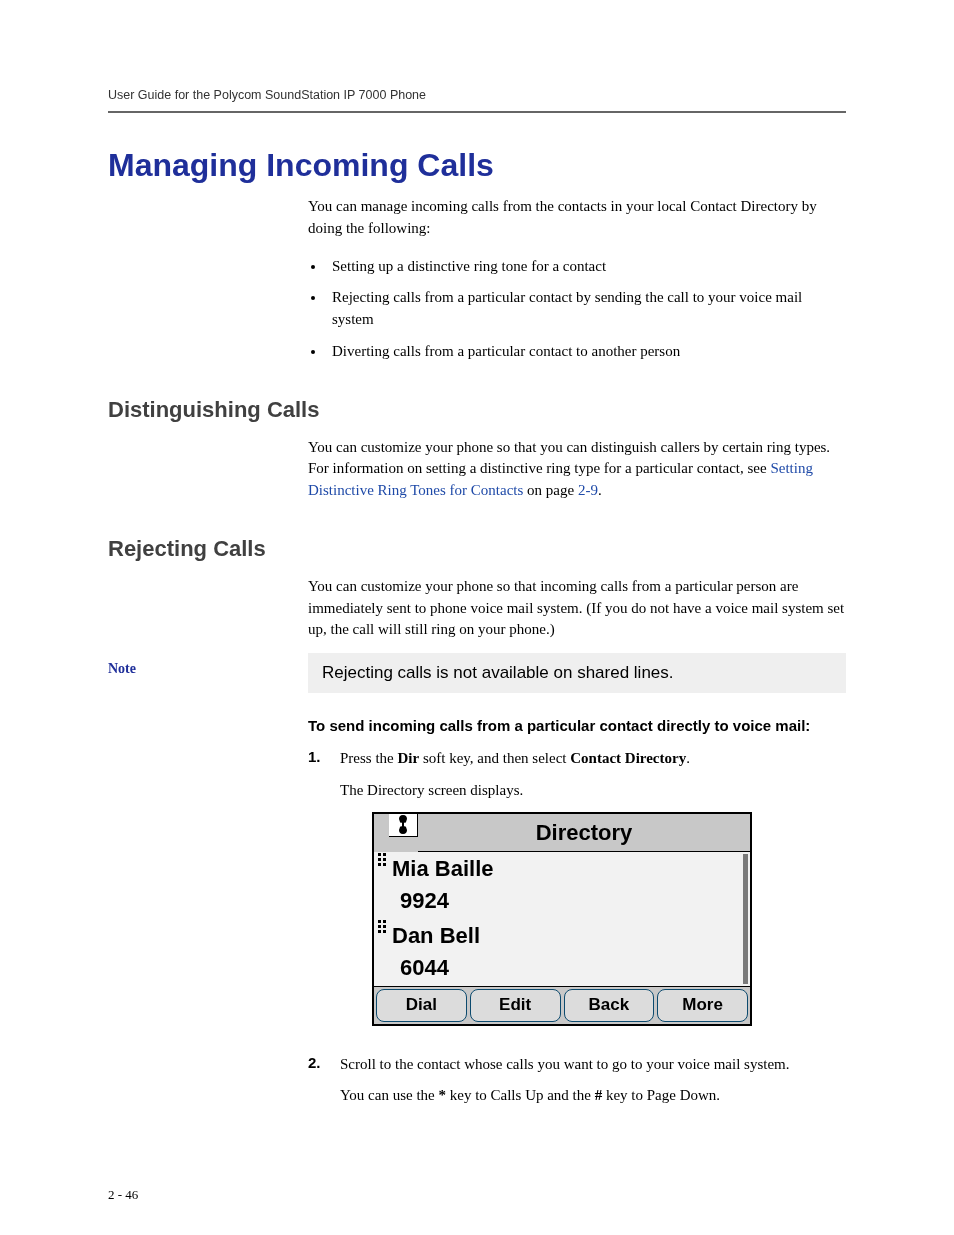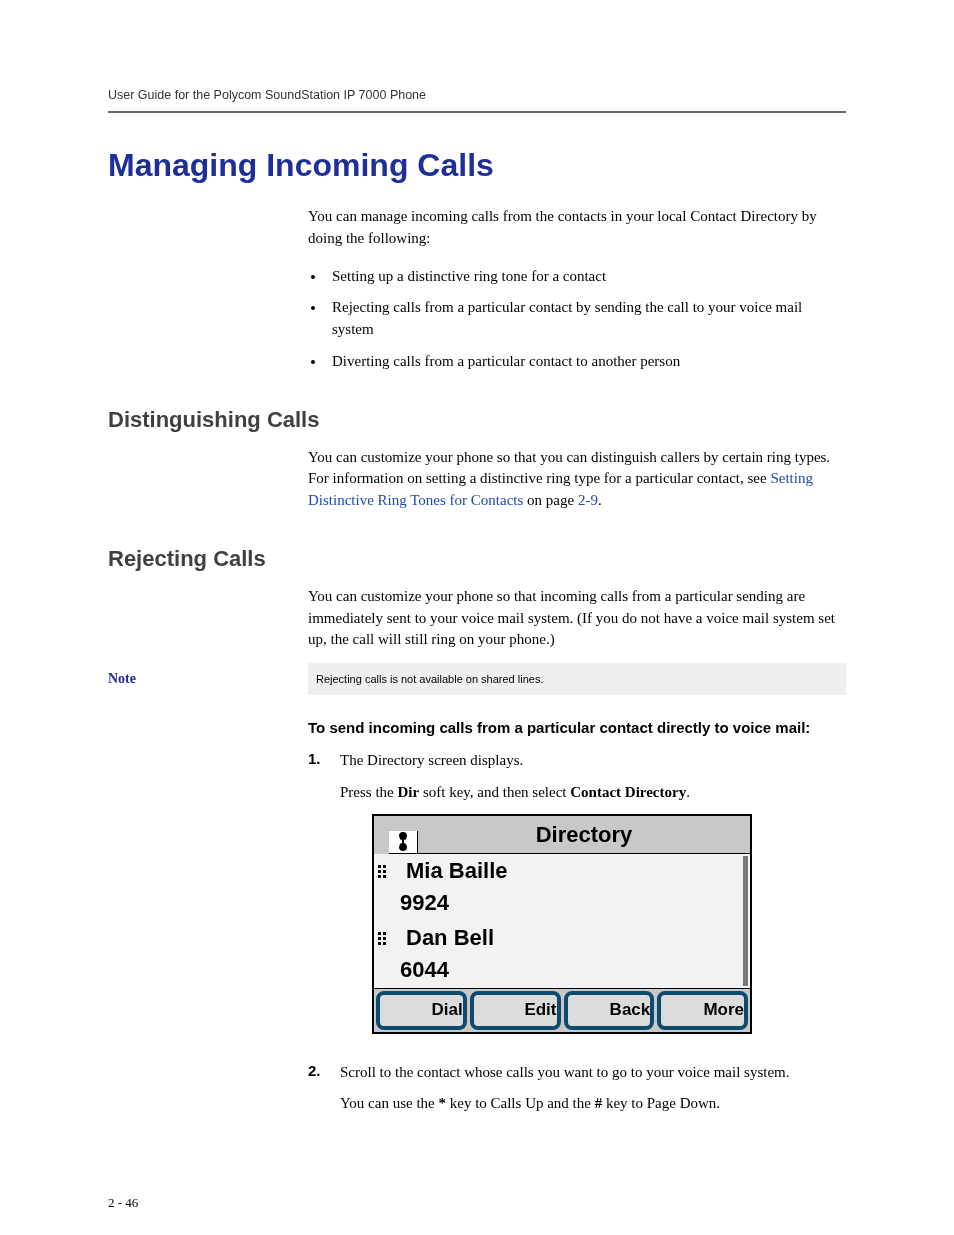--- a/index.html
+++ b/index.html
@@ -19,21 +19,21 @@
     color: #333;
     padding-bottom: 9px;
     border-bottom: 2px solid #666;
     margin-bottom: 34px;
   }
   h1.title {
     font-family: "Trebuchet MS", "Lucida Sans", sans-serif;
     font-size: 32px;
     font-weight: 600;
     color: #1f2f9a;
-    margin: 0 0 22px 0;
+    margin: 0 0 12px 0;
   }
   h2.section {
     font-family: "Trebuchet MS", "Lucida Sans", sans-serif;
     font-size: 22px;
     font-weight: 600;
     color: #404040;
     margin: 34px 0 14px 0;
   }
   .indent-block {
     margin-left: 200px;
@@ -69,22 +69,22 @@
     width: 200px;
     text-align: left;
     padding-right: 22px;
     box-sizing: border-box;
     margin-top: 8px;
   }
   .note-body {
     flex: 1;
     background: #efefef;
     font-family: Arial, Helvetica, sans-serif;
-    font-size: 11px;
-    padding: 10px 8px;
+    font-size: 17px;
+    padding: 10px 14px;
   }
   .procedure-title {
     font-family: "Trebuchet MS", "Lucida Sans", sans-serif;
     font-size: 15px;
     font-weight: 700;
     margin: 0 0 14px 0;
   }
   .step-row {
     display: flex;
     margin-bottom: 10px;
@@ -114,21 +114,21 @@
   .screen {
     width: 376px;
     margin: 6px 0 18px 32px;
     border: 2px solid #000;
     background: #c8c8c8;
     font-family: Arial, Helvetica, sans-serif;
     color: #000;
   }
   .screen-title-row {
     display: flex;
-    align-items: flex-end;
+    align-items: flex-start;
     margin-left: 15px;
   }
   .screen-title-icon {
     width: 28px;
     background: #fff;
     display: flex;
     align-items: center;
     justify-content: center;
     border-right: 1px solid #000;
     border-bottom: 1px solid #000;
@@ -154,22 +154,22 @@
     width: 5px;
     background: #7a7a7a;
   }
   .list-item {
     padding: 1px 4px 2px 4px;
   }
   .list-item .name {
     font-weight: 700;
     font-size: 22px;
     display: flex;
-    align-items: center;
-    gap: 18px;
+    align-items: flex-start;
+    gap: 4px;
   }
   .grip {
     display: inline-grid;
     grid-template-columns: 3px 3px;
     grid-template-rows: 3px 3px 3px;
     gap: 2px;
     margin-right: 2px;
   }
   .grip span {
     background: #000;
@@ -183,25 +183,25 @@
   }
   .softkeys {
     display: flex;
     gap: 3px;
     padding: 2px;
     background: #c8c8c8;
     border-top: 1px solid #000;
   }
   .softkey {
     flex: 1;
-    text-align: right;
+    text-align: center;
     font-weight: 700;
     font-size: 17px;
     padding: 3px 0;
-    border: 4px solid #0c4a6e;
+    border: 1px solid #0c4a6e;
     border-radius: 8px;
     background: #dcdcdc;
   }
   .page-num {
     font-size: 13px;
     margin-top: 70px;
   }
 </style>
 </head>
 <body>
@@ -223,38 +223,38 @@
 
   <h2 class="section">Distinguishing Calls</h2>
   <div class="indent-block">
     <p class="body-text">
       <span>You can customize your phone so that you can distinguish callers by certain ring types. For information on setting a distinctive ring type for a particular contact, see </span><a class="link">Setting Distinctive Ring Tones for Contacts</a><span> on page </span><a class="link">2-9</a><span>.</span>
     </p>
   </div>
 
   <h2 class="section">Rejecting Calls</h2>
   <div class="indent-block">
-    <p class="body-text">You can customize your phone so that incoming calls from a particular sending are immediately sent to your voice mail system. (If you do not have a voice mail system set up, the call will still ring on your phone.)</p>
+    <p class="body-text">You can customize your phone so that incoming calls from a particular person are immediately sent to phone voice mail system. (If you do not have a voice mail system set up, the call will still ring on your phone.)</p>
   </div>
 
   <div class="note-row">
     <div class="note-label">Note</div>
     <div class="note-body">Rejecting calls is not available on shared lines.</div>
   </div>
 
   <div class="indent-block">
     <p class="procedure-title">To send incoming calls from a particular contact directly to voice mail:</p>
 
     <div class="step-row">
       <div class="step-num"><b>1.</b></div>
       <div class="step-body">
-        <p>The Directory screen displays.</p>
         <p>
           <span>Press the </span><span class="bold">Dir</span><span> soft key, and then select </span><span class="bold">Contact Directory</span><span>.</span>
         </p>
+        <p>The Directory screen displays.</p>
 
         <div class="screen">
           <div class="screen-title-row">
             <div class="screen-title-icon">
               <svg width="18" height="22" viewBox="0 0 18 22">
                 <path d="M9 1 C12 1 13 3 13 5 L12 8 C11.5 9 10.5 9 10 8.5 L10 12.5 C10.5 12 11.5 12 12 13 L13 16 C13 18 12 20 9 20 C6 20 5 18 5 16 L6 13 C6.5 12 7.5 12 8 12.5 L8 8.5 C7.5 9 6.5 9 6 8 L5 5 C5 3 6 1 9 1 Z" fill="#000"></path>
               </svg>
             </div>
             <div class="screen-title">Directory</div>
           </div>

